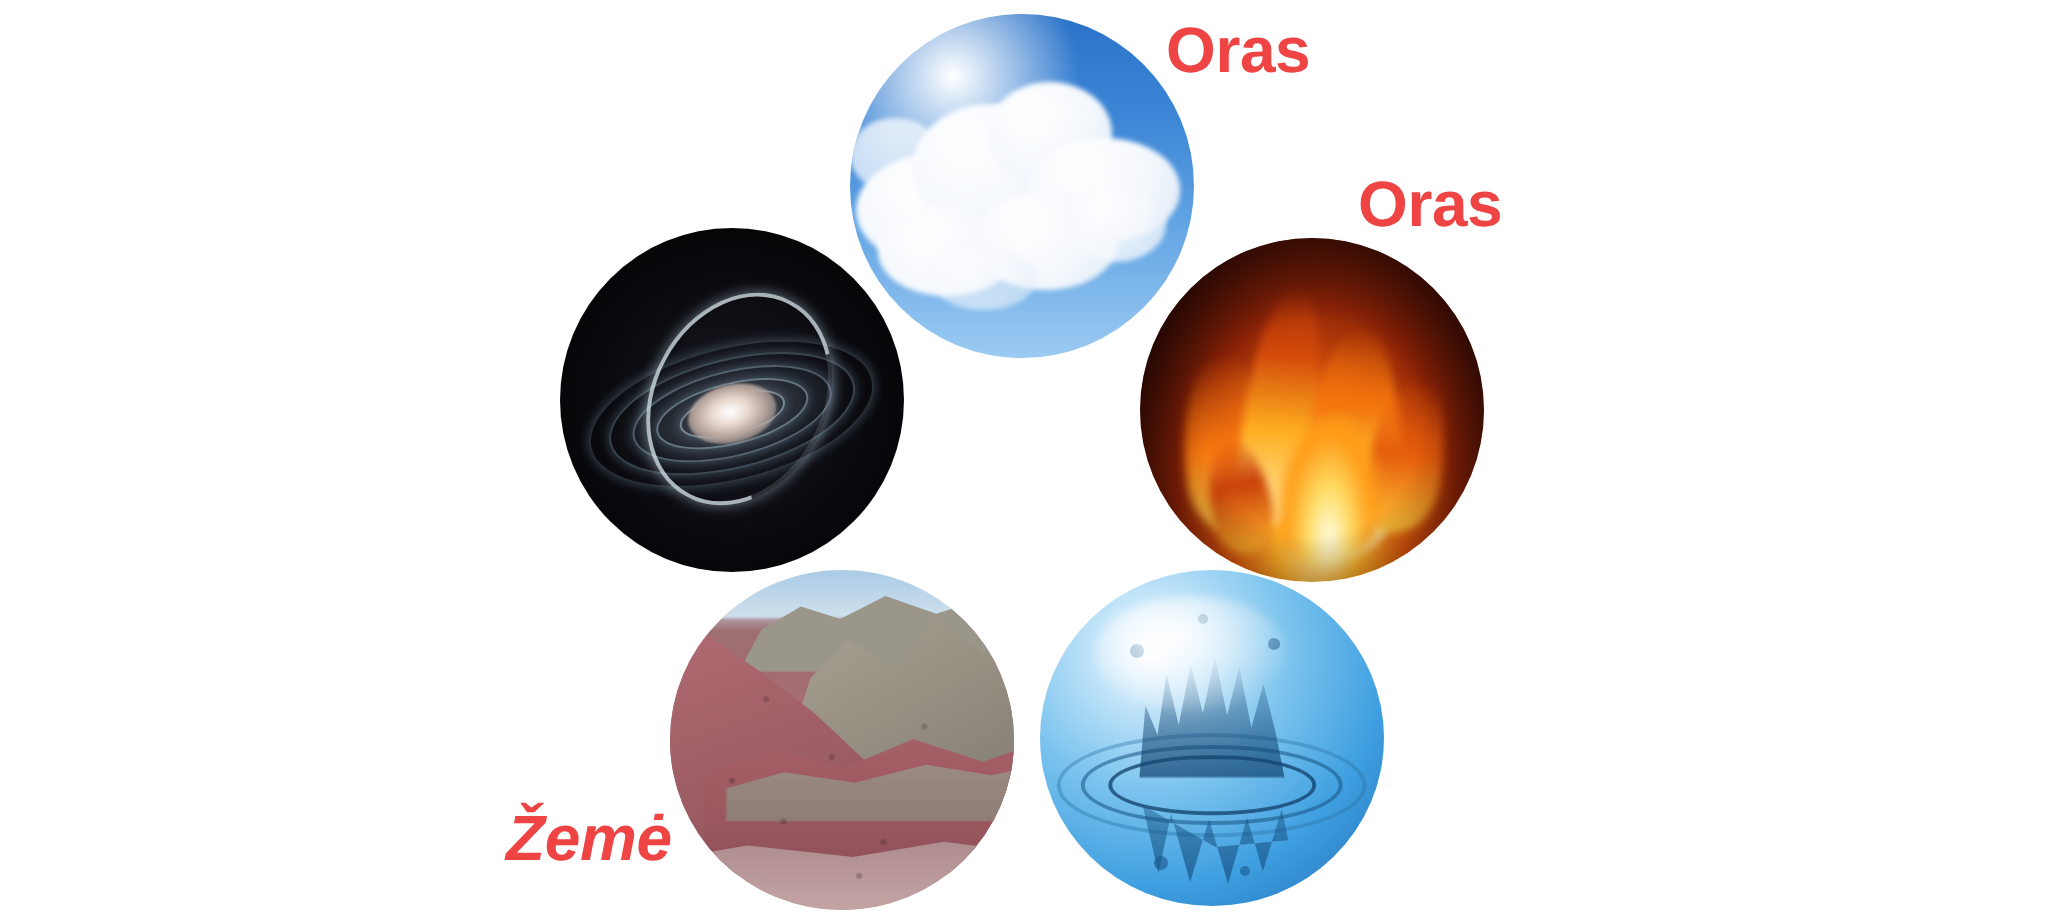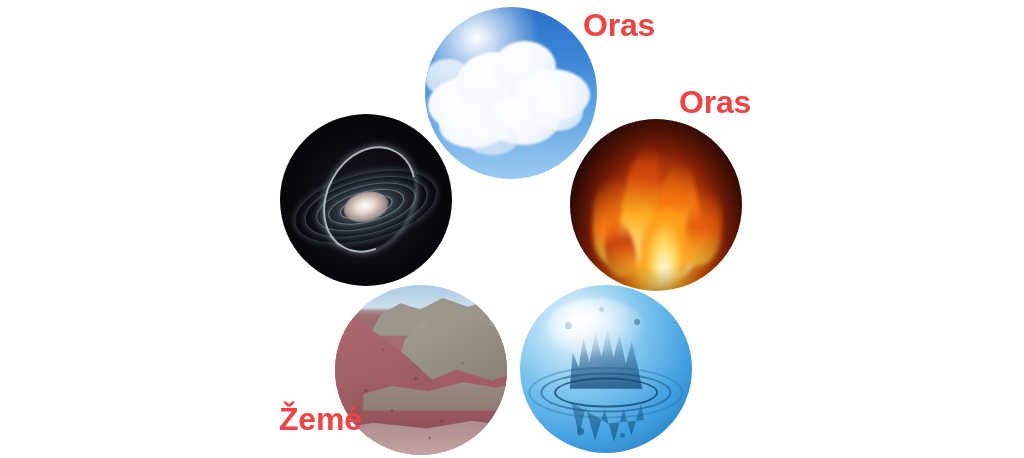--- a/index.html
+++ b/index.html
@@ -263,21 +263,21 @@
   <div class="element-circle" id="circle-earth">
     <div class="rock" id="rock-sky"></div>
     <div class="rock" id="rock-ridge-far"></div>
     <div class="rock" id="rock-mid-grey"></div>
     <div class="rock" id="rock-red-left"></div>
     <div class="rock" id="rock-red-mid"></div>
     <div class="rock" id="rock-grey-band"></div>
     <div class="rock" id="rock-bottom"></div>
     <div class="earth-speckle"></div>
   </div>
-  <div class="label" style="left:279px; top:403px;">Žemė</div>
+  <div class="label" style="left:253px; top:403px;font-style:italic;">Žemė</div>
 
   <div class="element-circle" id="circle-water">
     <div class="ripple" id="ripple-3"></div>
     <div class="ripple" id="ripple-2"></div>
     <div class="ripple" id="ripple-1"></div>
     <div class="crown"></div>
     <div class="under-splash"></div>
     <div class="splash-drop" id="drop-1"></div>
     <div class="splash-drop" id="drop-2"></div>
     <div class="splash-drop" id="drop-3"></div>

